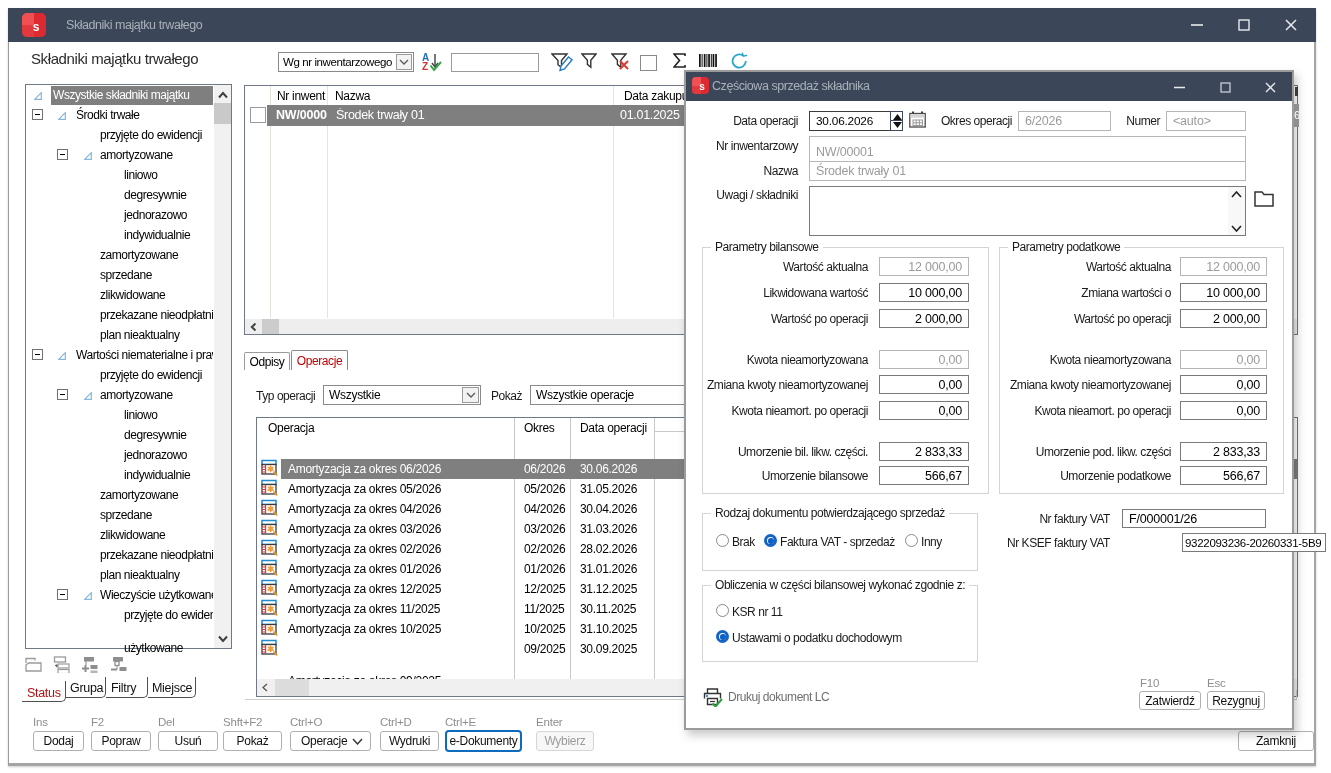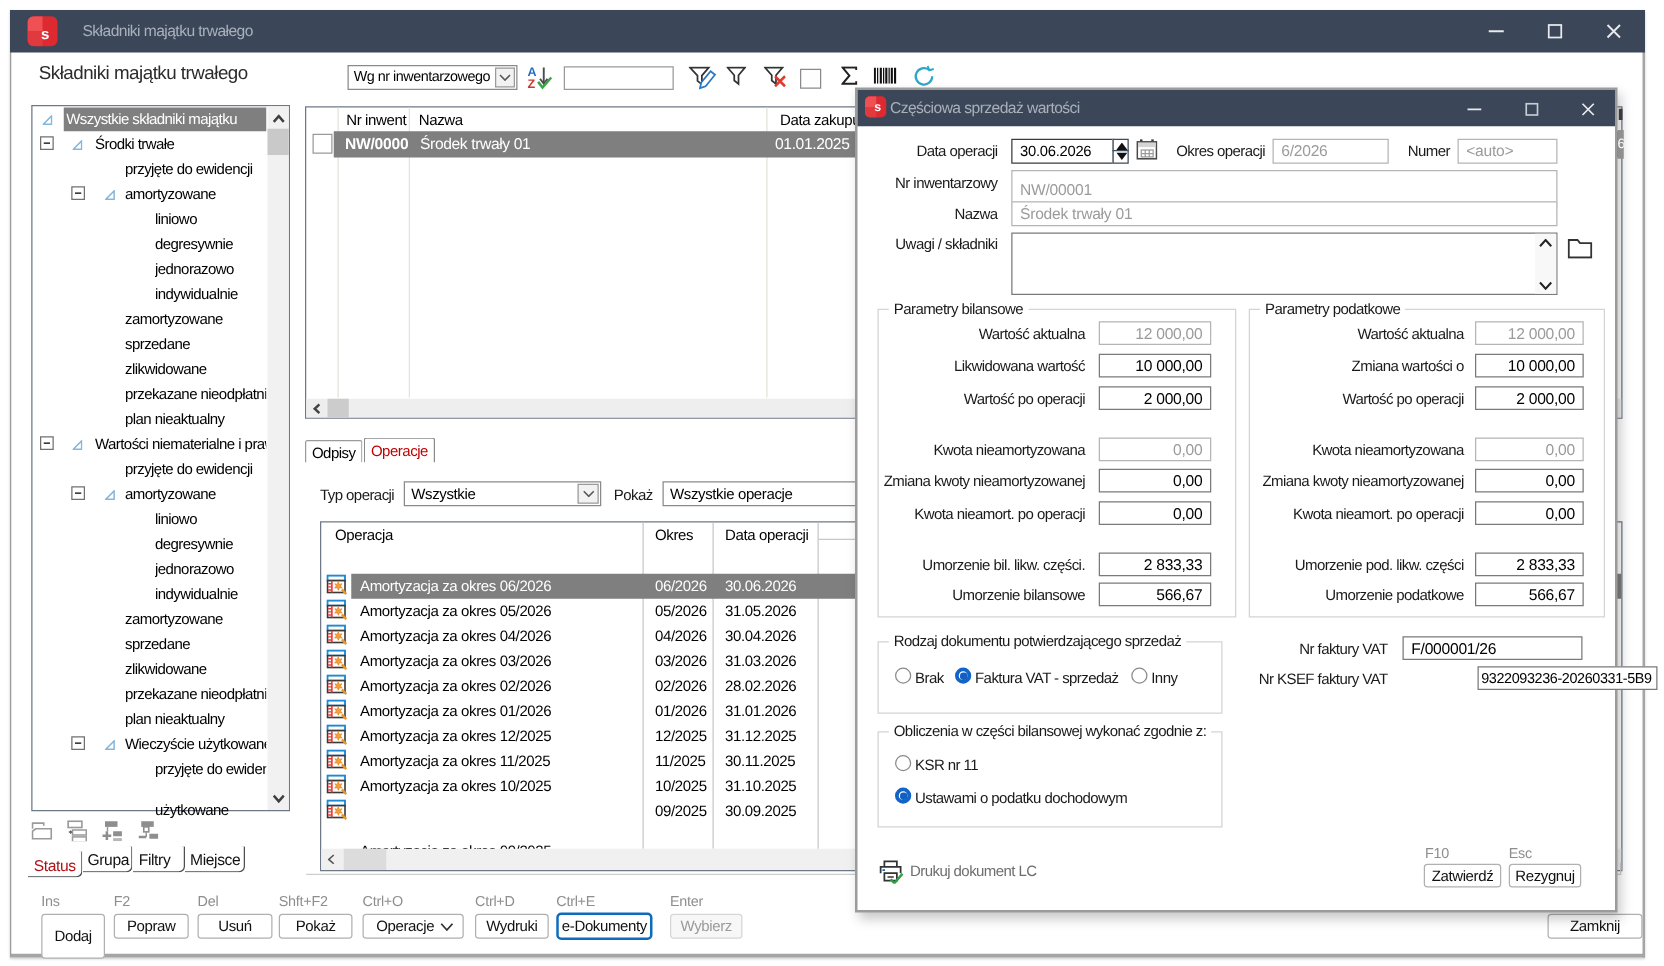--- a/index.html
+++ b/index.html
@@ -366,21 +366,21 @@
 <div class="abs" style="left:257px;top:679px;width:1040px;height:17px;background:#f0f0f0;"></div>
 <svg class="abs" style="left:262px;top:683px;" width="6" height="9" viewBox="0 0 6 9">
       <path d="M5 1 L1 4.5 L5 8" fill="none" stroke="#555" stroke-width="1.3"></path>
     </svg>
 <div class="abs" style="left:275px;top:679px;width:34px;height:17px;background:#dcdcdc;"></div>
 
 <div class="abs" style="left:245px;top:699px;width:1051px;height:1px;background:#cdcdcd;"></div>
 <div class="abs" style="left:1296px;top:690px;width:1px;height:10px;background:#cdcdcd;"></div>
 <div id="bottombar">
 <div class="sc" style="left:33px;top:716px;">Ins</div>
-<div class="btn" style="left:33px;top:731px;width:51px;height:36px;">Dodaj</div>
+<div class="btn" style="left:33px;top:731px;width:51px;height:20px;">Dodaj</div>
 <div class="sc" style="left:91px;top:716px;">F2</div>
 <div class="btn" style="left:91px;top:731px;width:60px;height:20px;">Popraw</div>
 <div class="sc" style="left:158px;top:716px;">Del</div>
 <div class="btn" style="left:158px;top:731px;width:60px;height:20px;">Usuń</div>
 <div class="sc" style="left:223px;top:716px;">Shft+F2</div>
 <div class="btn" style="left:223px;top:731px;width:59px;height:20px;">Pokaż</div>
 <div class="sc" style="left:290px;top:716px;">Ctrl+O</div>
 <div class="btn" style="left:290px;top:731px;width:81px;height:20px;justify-content:flex-start;padding-left:10px;">Operacje</div>
 <svg class="abs" style="left:352px;top:738px;" width="11" height="7" viewBox="0 0 11 7">
         <path d="M1 1 L5.5 6 L10 1" fill="none" stroke="#333" stroke-width="1.4"></path>
@@ -396,21 +396,21 @@
 
 <div id="dialog">
 <div class="abs" style="left:684px;top:70px;width:610px;height:660px;background:#9b9b9b;box-shadow:3px 5px 9px rgba(0,0,0,0.22);"></div>
 <div class="abs" style="left:686px;top:72px;width:606px;height:656px;background:#fff;"></div>
 <div class="abs" style="left:686px;top:72px;width:606px;height:29px;background:#3b4758;"></div>
 <div class="abs" style="left:692px;top:77px;width:17px;height:17px;border-radius:4px;background:#dc2a30;overflow:hidden;">
 <div class="abs" style="left:0;top:0;width:8.5px;height:8.5px;background:#ee5053;"></div>
 <div class="abs" style="left:0;top:8.5px;width:8.5px;height:8.5px;background:#e03a3e;"></div>
 </div>
 <div class="abs" style="left:692px;top:77px;width:17px;height:17px;color:#fff;font-weight:bold;font-size:10px;display:flex;align-items:center;justify-content:center;padding-left:3px;padding-top:2px;">s</div>
-<div class="abs titletext" style="left:712px;top:79px;">Częściowa sprzedaż wartości</div>
+<div class="abs titletext" style="left:712px;top:79px;">Częściowa sprzedaż składnika</div>
 <svg class="abs" style="left:1173px;top:81px;" width="13" height="13" viewBox="0 0 13 13">
         <line x1="1" y1="6.5" x2="12" y2="6.5" stroke="#e8eaee" stroke-width="1.5"></line>
       </svg>
 <svg class="abs" style="left:1219px;top:81px;" width="13" height="13" viewBox="0 0 13 13">
         <rect x="2" y="2" width="9" height="9" fill="none" stroke="#c9ced6" stroke-width="1.3"></rect>
       </svg>
 <svg class="abs" style="left:1264px;top:81px;" width="13" height="13" viewBox="0 0 13 13">
         <path d="M2 2 L11 11 M11 2 L2 11" stroke="#e8eaee" stroke-width="1.4"></path>
       </svg>
 <div class="rlbl" style="left:648px;top:114px;width:150px;">Data operacji</div>

